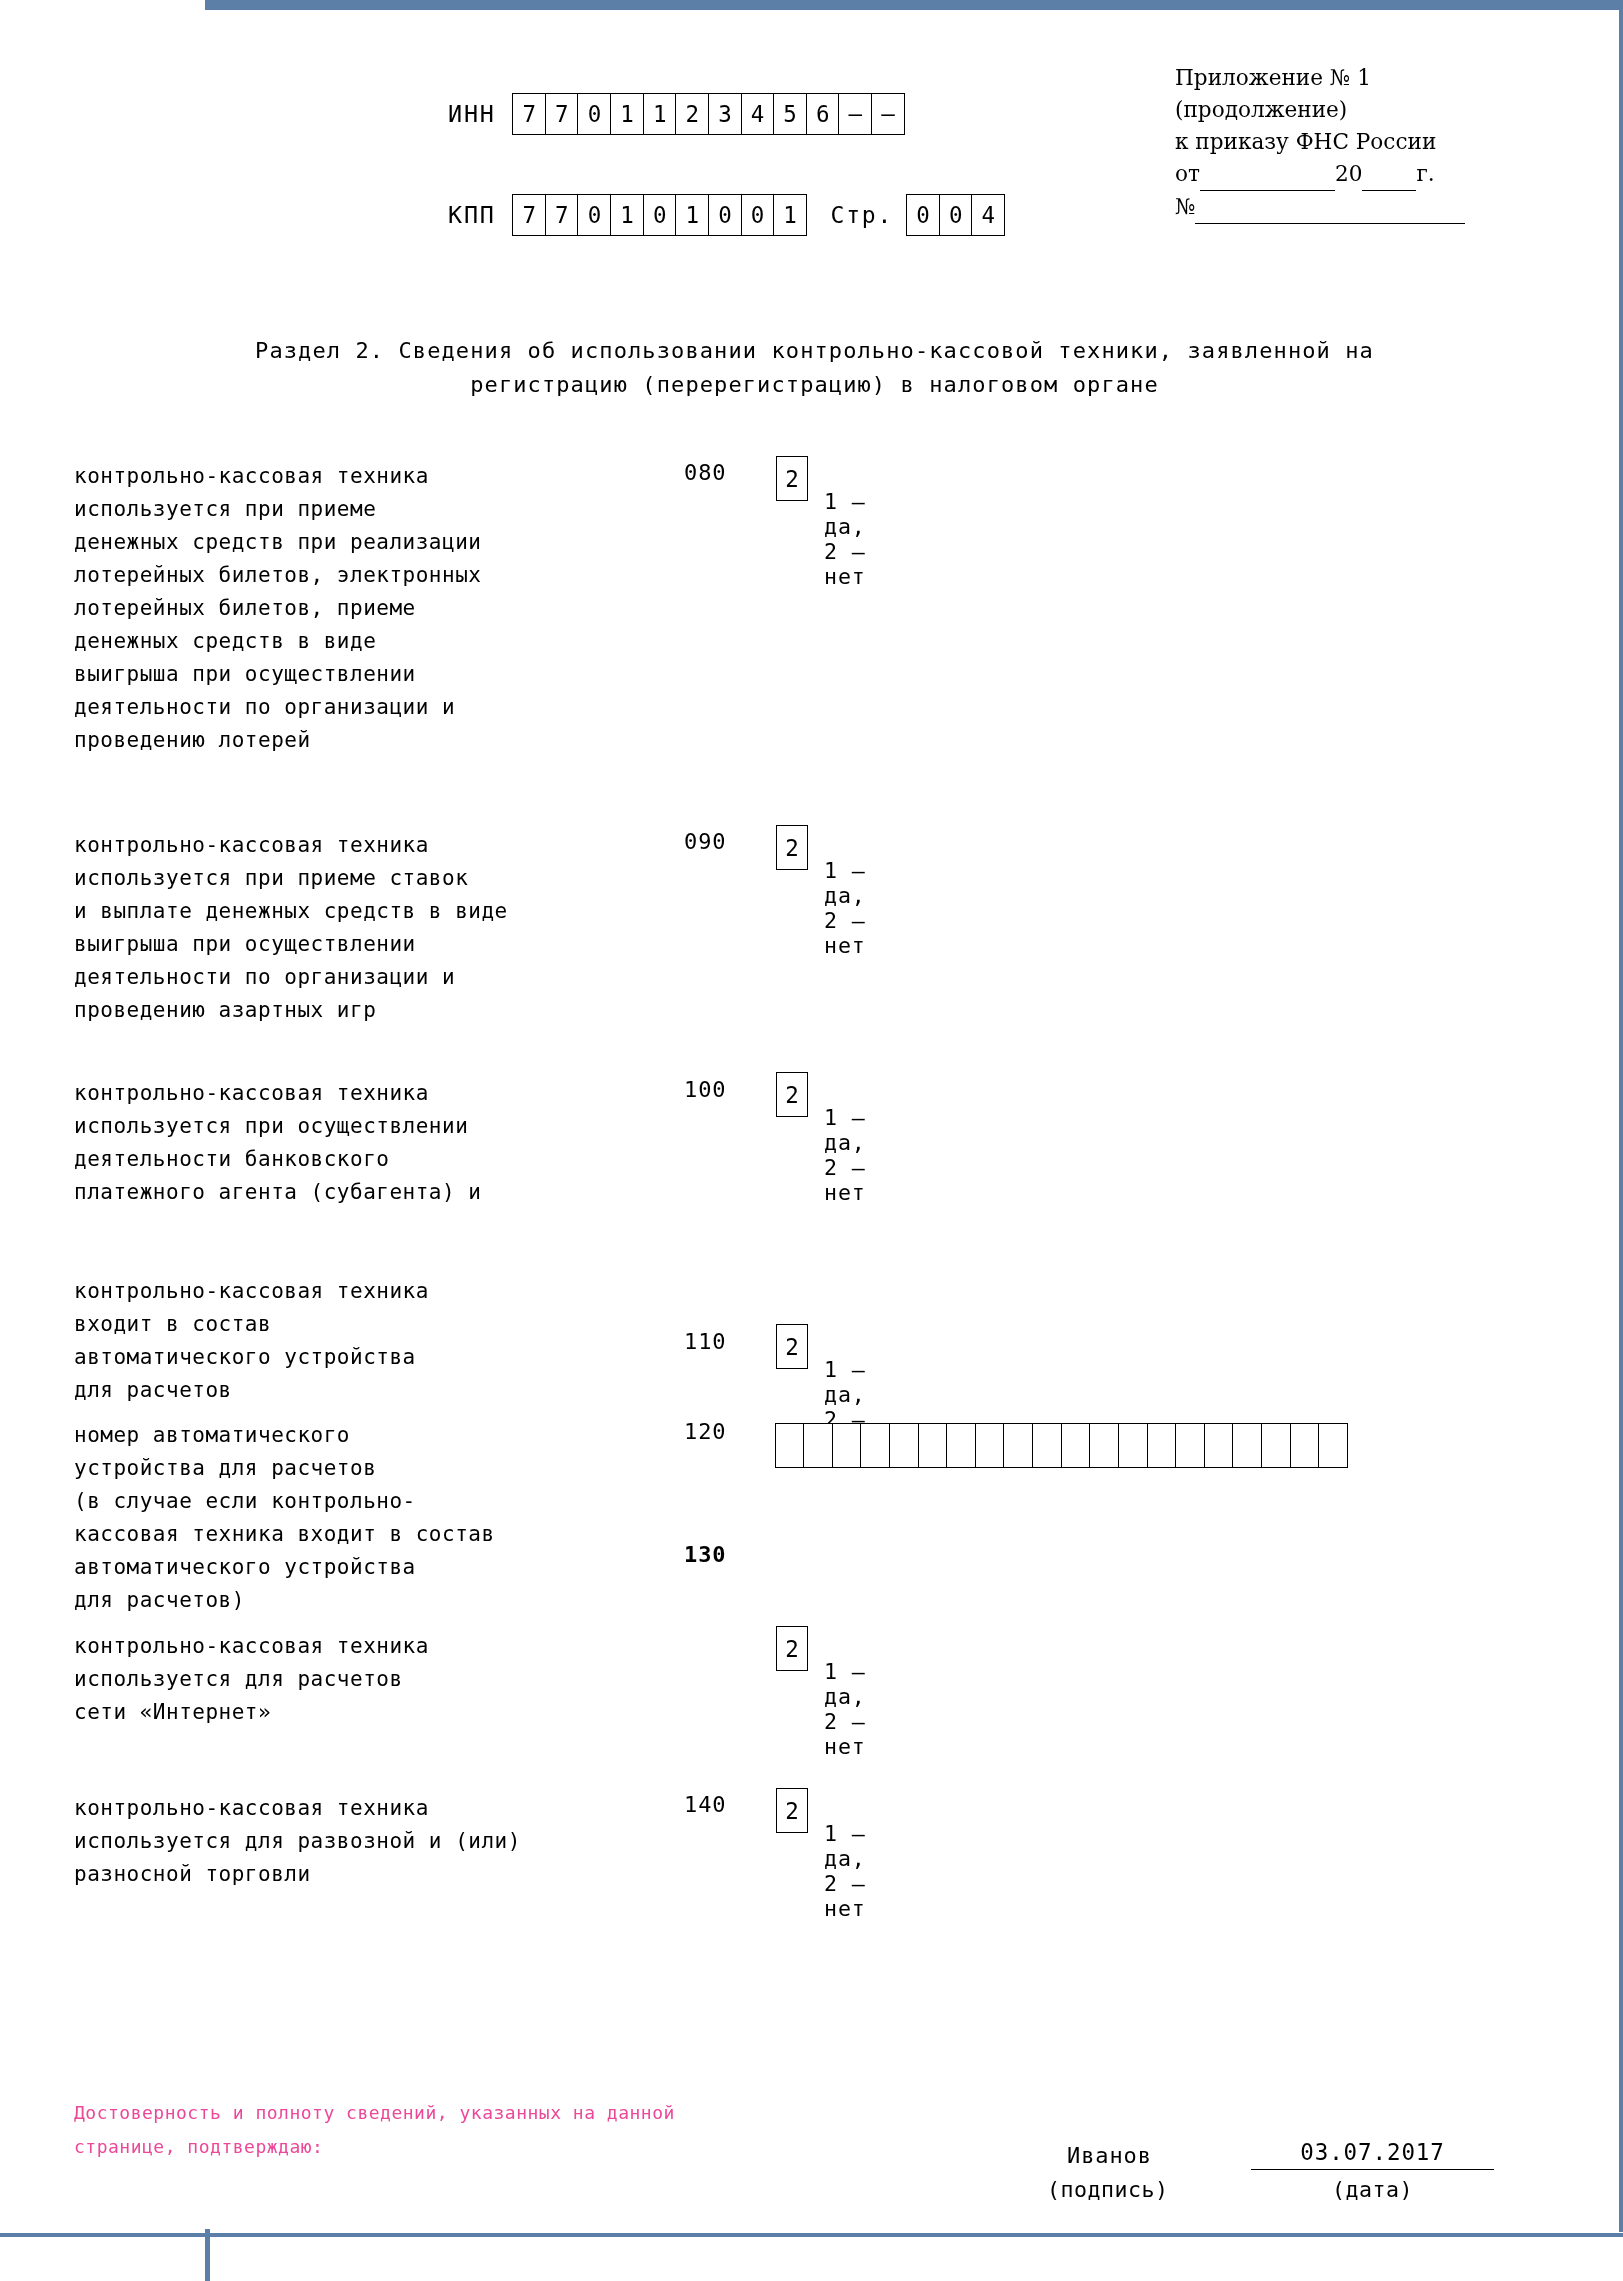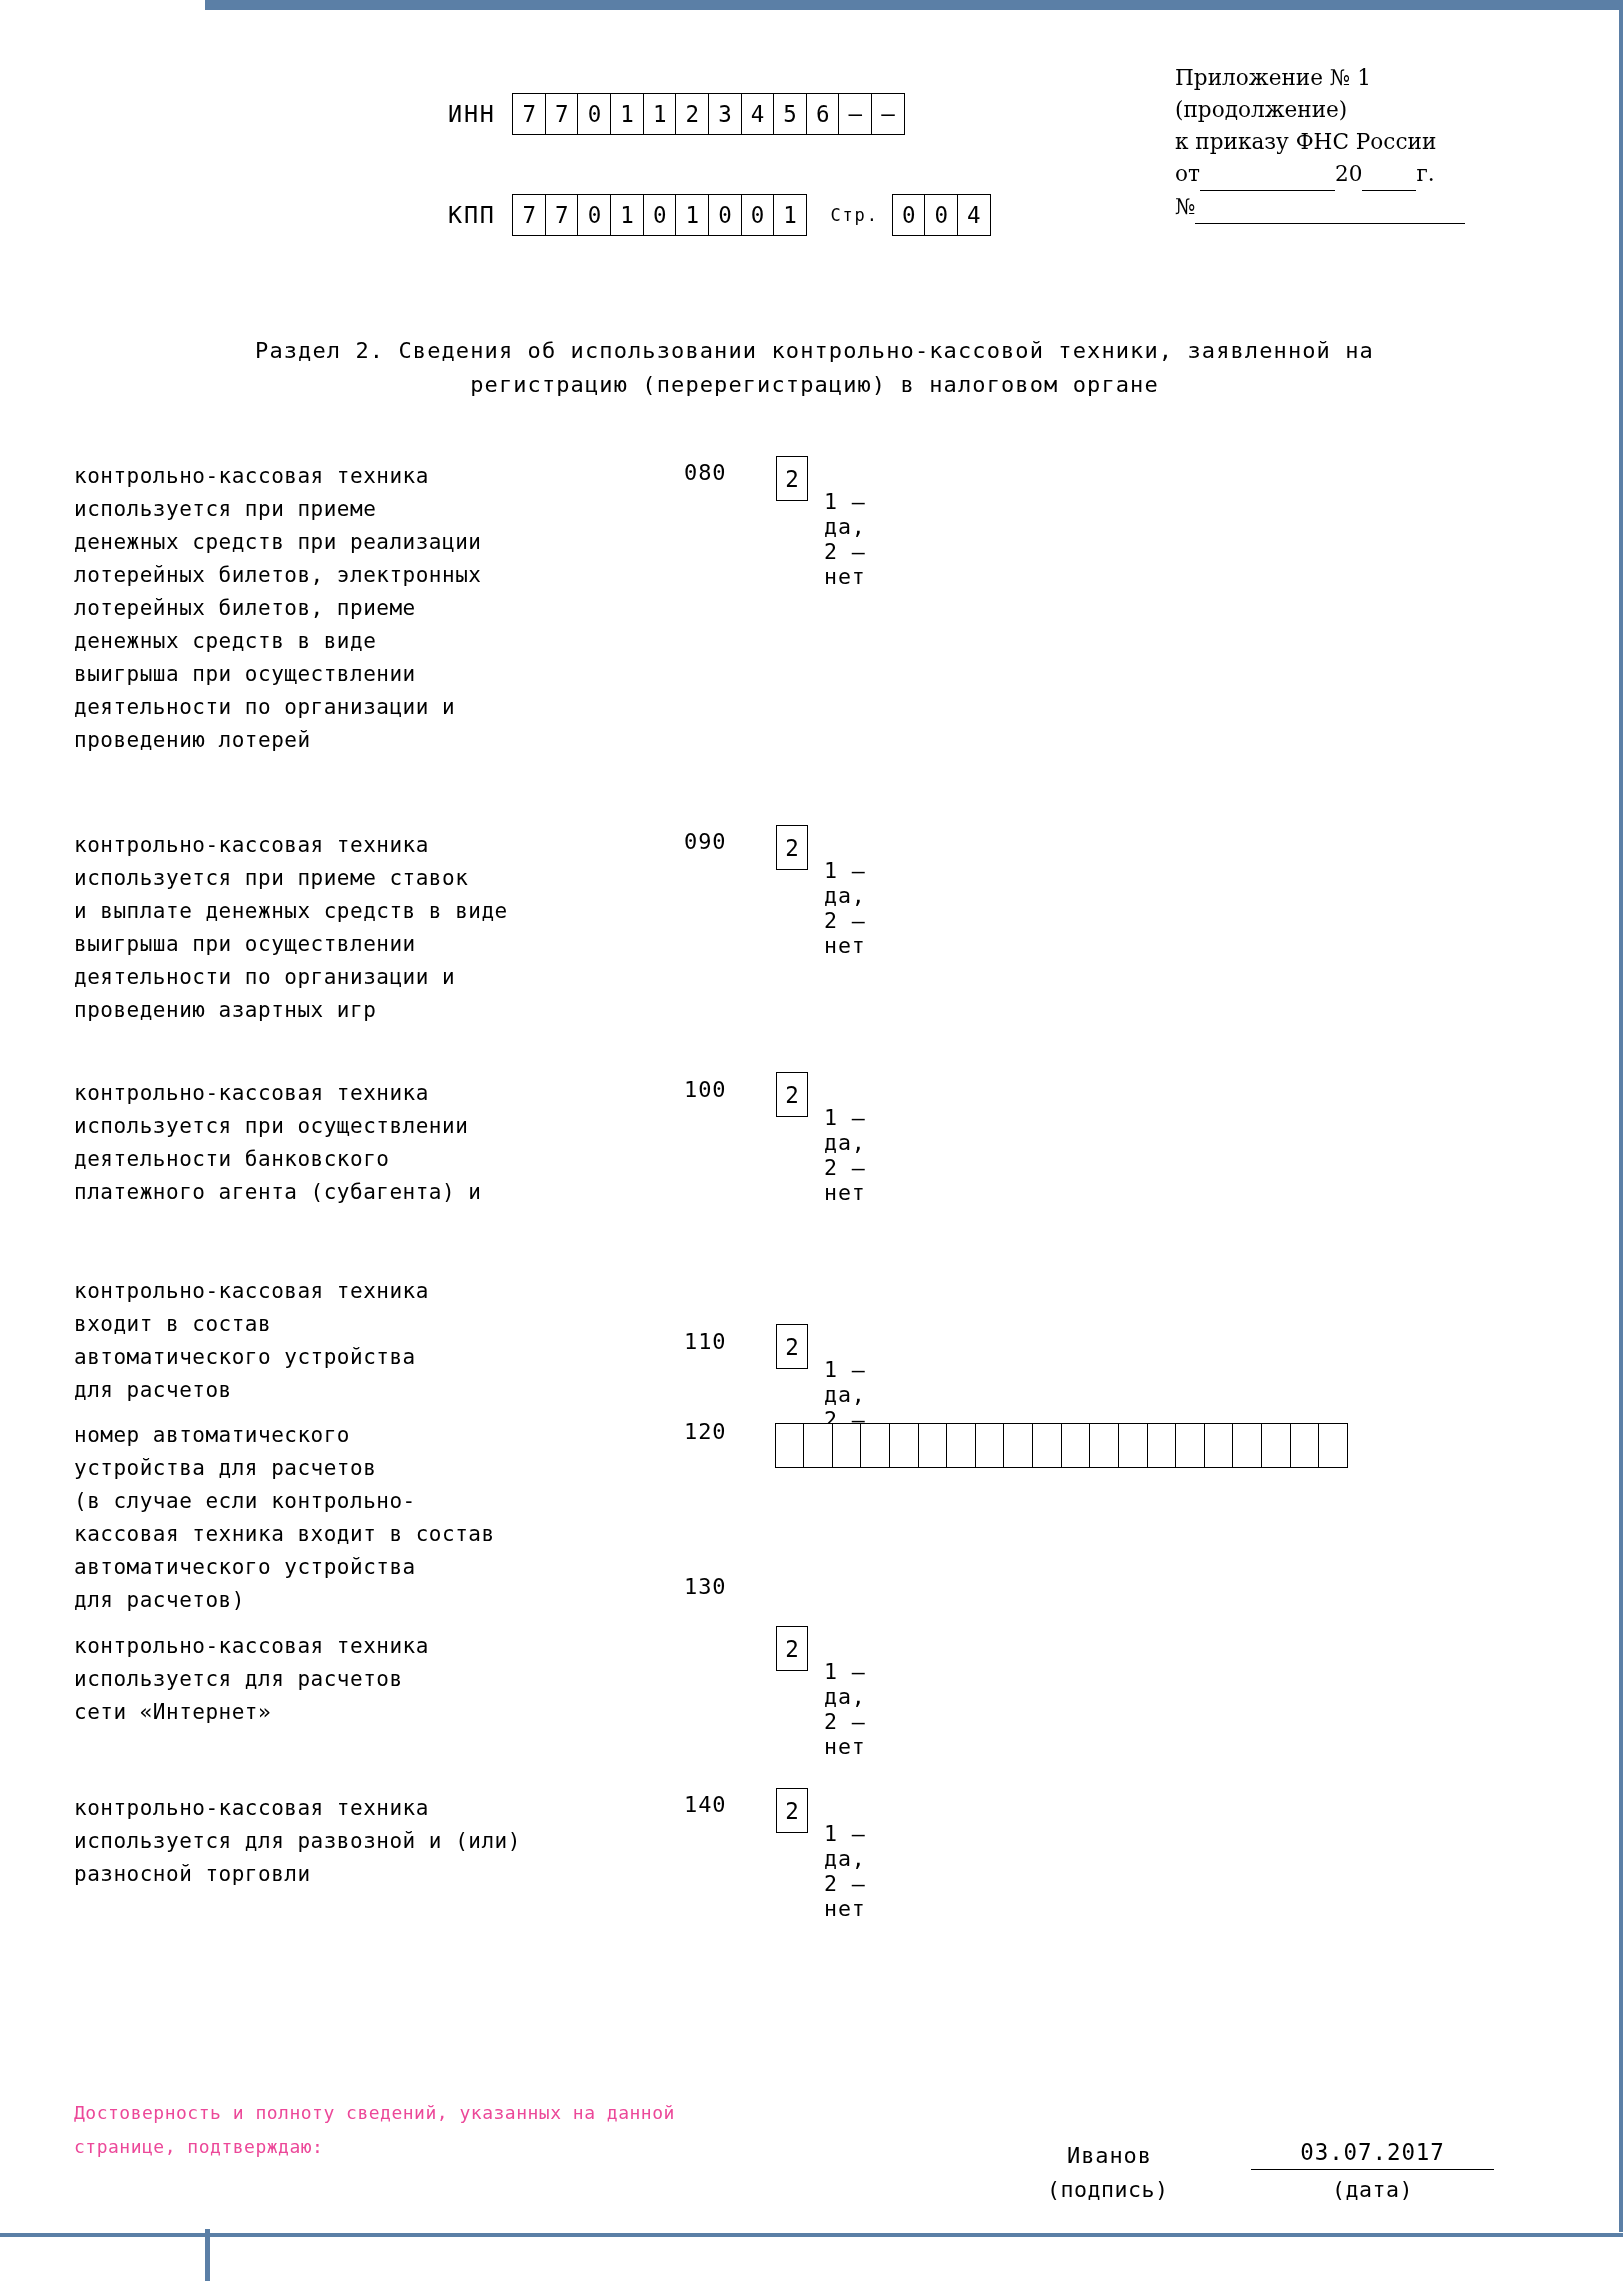--- a/index.html
+++ b/index.html
@@ -97,21 +97,21 @@
     box-sizing: border-box;
     display: flex;
     align-items: center;
     justify-content: center;
     font-size: 22.5px;
     font-family: "DejaVu Sans Mono", monospace;
     color: #000;
     background: #fff;
   }
   .str-label {
-    font-size: 17px;
+    font-size: 23px;
     letter-spacing: 1.8px;
     margin: 0 14.4px 0 23.4px;
   }
 
   
   .appendix {
     position: absolute;
     left: 1175px; top: 52px;
     width: 414px;
     font-family: "DejaVu Serif", serif;
@@ -387,21 +387,21 @@
             <span class="cell"></span>
             <span class="cell"></span>
           </div>
         </div>
         <div class="row">
           <div class="row-text" style="top: 1620px;">
             <div>контрольно-кассовая техника</div>
             <div>используется для расчетов</div>
             <div>сети «Интернет»</div>
           </div>
-          <div class="row-code" style="top: 1564px;">130</div>
+          <div class="row-code" style="top: 1532px; font-weight: bold;">130</div>
           <div class="row-box" style="top: 1616px;">2</div>
           <div class="row-hint" style="top: 1623px;">1 – да, 2 – нет</div>
         </div>
         <div class="row">
           <div class="row-text" style="top: 1782px;">
             <div>контрольно-кассовая техника</div>
             <div>используется для развозной и (или)</div>
             <div>разносной торговли</div>
           </div>
           <div class="row-code" style="top: 1782px;">140</div>

